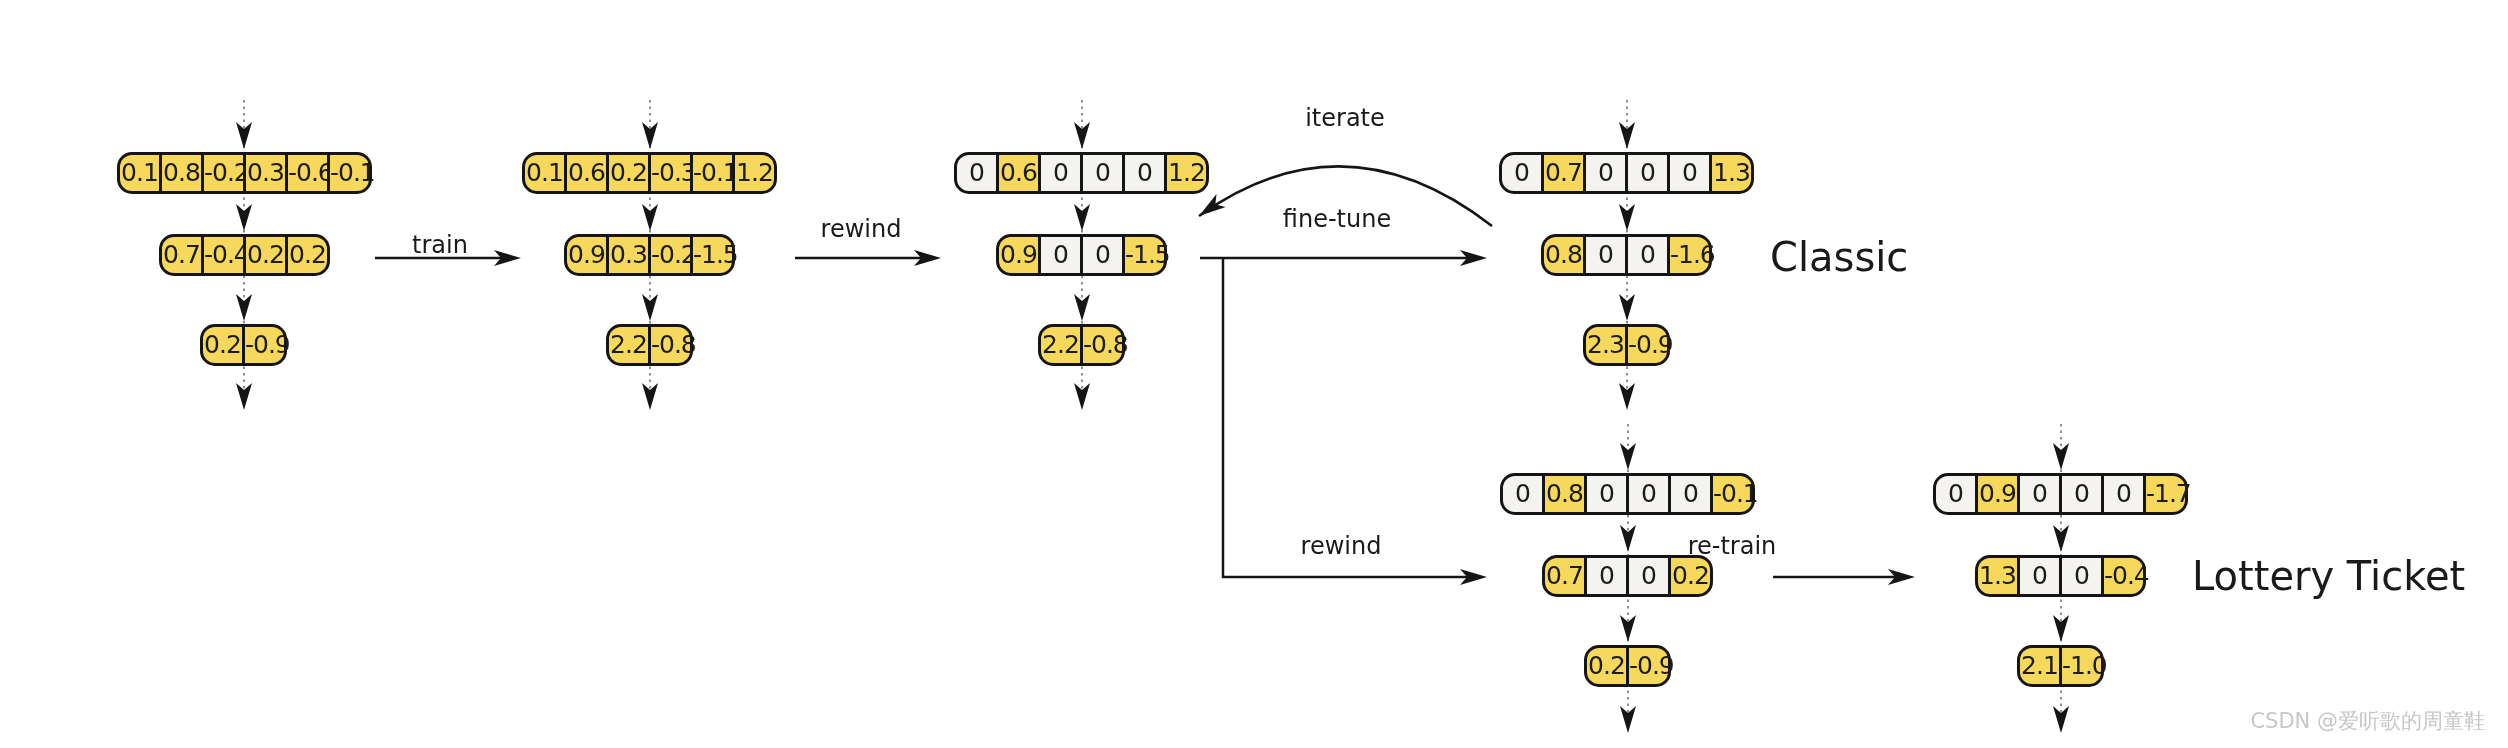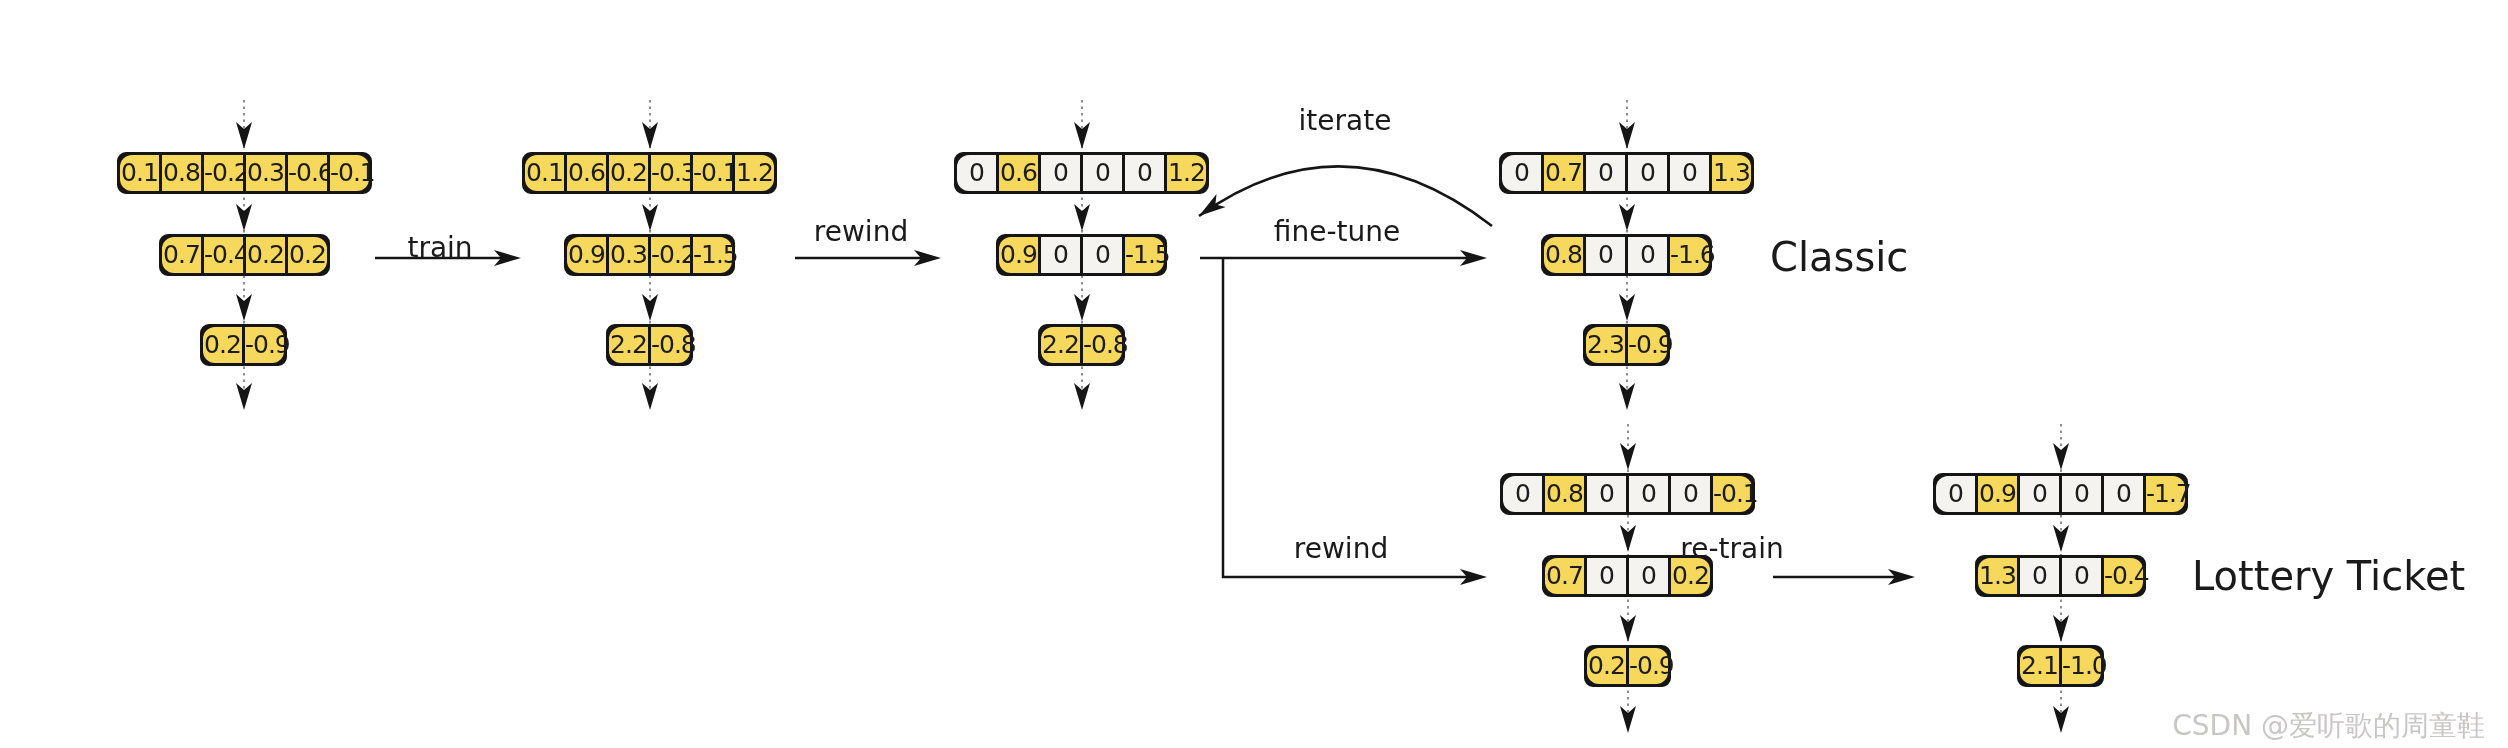--- a/index.html
+++ b/index.html
@@ -14,52 +14,52 @@
   .sln{stroke:var(--outline,#151515);stroke-width:2.5;fill:none;stroke-linecap:butt;}
   .dln{stroke:var(--dotted-line,#8f8f8f);stroke-width:2;fill:none;stroke-dasharray:2.5 4;}
   .ah{fill:var(--outline,#151515);stroke:none;}
 
   .pill{
     position:absolute;
     display:flex;
     gap:3px;
     background:var(--outline,#151515);
     border:3px solid var(--outline,#151515);
-    border-radius:9px;
+    border-radius:15px;
   }
   .cell{
     width:39px;height:36px;line-height:36px;
     text-align:center;
     font-size:25px;
     letter-spacing:-1px;
     color:#1c1c1c;
     white-space:nowrap;
   }
   .cell-active{background:var(--active-cell,#f6d85c);}
   .cell-pruned{background:var(--pruned-cell,#f4f3ef);}
   .cell:first-child{border-radius:12px 0 0 12px;}
   .cell:last-child{border-radius:0 12px 12px 0;}
 
   .arrow-label{
     position:absolute;
     transform:translateX(-50%);
-    font-size:28px;
+    font-size:24px;
     color:var(--label-text,#1a1a1a);
     white-space:nowrap;
   }
   .big-label{
     position:absolute;
     font-size:40px;
     color:var(--label-text,#1a1a1a);
     white-space:nowrap;
   }
   .watermark{
     position:absolute;
     right:23px;top:707px;
-    font-size:28px;
+    font-size:21px;
     color:var(--watermark-text,#c9c6c6);
     white-space:nowrap;
     margin-left:38px;
   }
 </style>
 </head>
 <body style="--active-cell: #f6d85c; --pruned-cell: #f4f3ef; --outline: #151515; --dotted-line: #8f8f8f; --label-text: #1a1a1a; --watermark-text: #c9c6c6;">
 
 <svg id="arrows" viewBox="0 0 2508 748">
 
@@ -253,20 +253,20 @@
     </div>
   <div class="pill" style="left:2017px;top:645px">
       <span class="cell cell-active">2.1</span>
       <span class="cell cell-active">-1.0</span>
     </div>
 </div>
 
 <div class="arrow-label" style="left:440px;top:231px">train</div>
 <div class="arrow-label" style="left:861px;top:215px">rewind</div>
 <div class="arrow-label" style="left:1345px;top:104px">iterate</div>
-<div class="arrow-label" style="left:1337px;top:215px">fine-tune</div>
+<div class="arrow-label" style="left:1337px;top:205px">fine-tune</div>
 <div class="arrow-label" style="left:1341px;top:532px">rewind</div>
 <div class="arrow-label" style="left:1732px;top:532px">re-train</div>
 
 <div class="big-label" style="left:1770px;top:234px">Classic</div>
 <div class="big-label" style="left:2192px;top:553px">Lottery Ticket</div>
 
 <div class="watermark">CSDN @爱听歌的周童鞋</div>
 
 </body></html>

